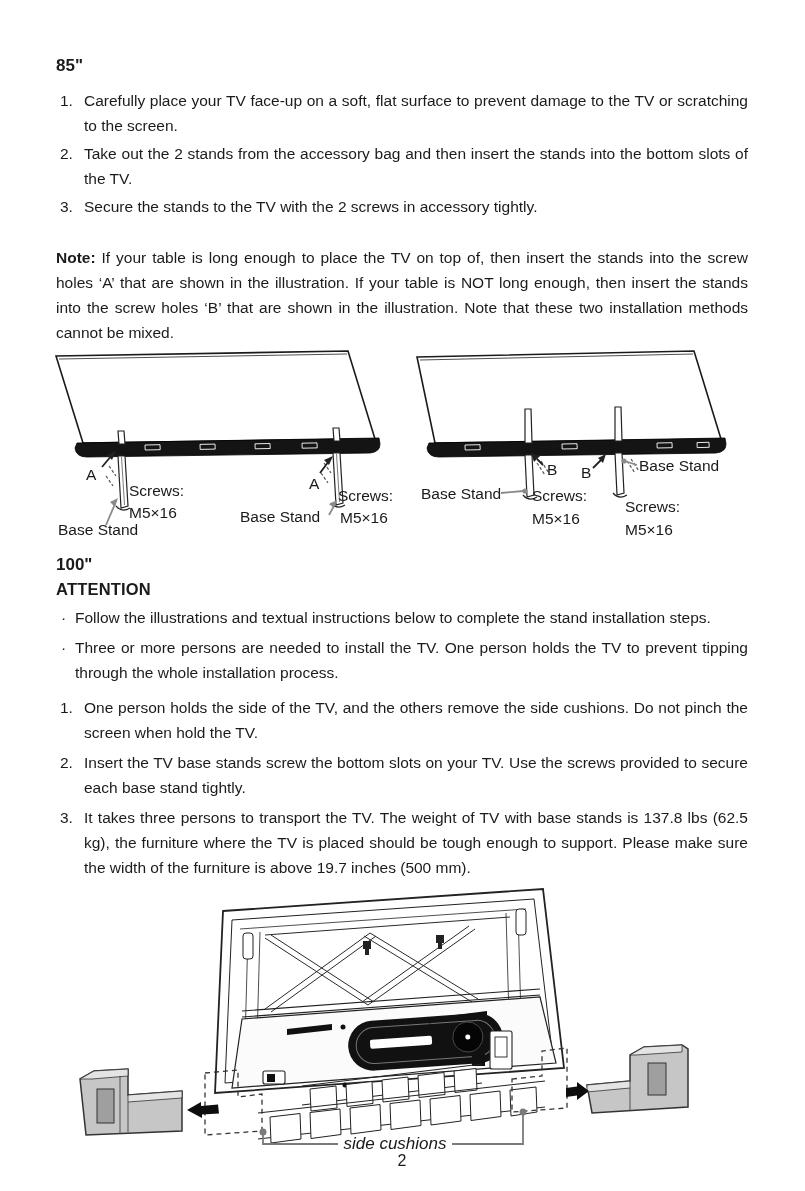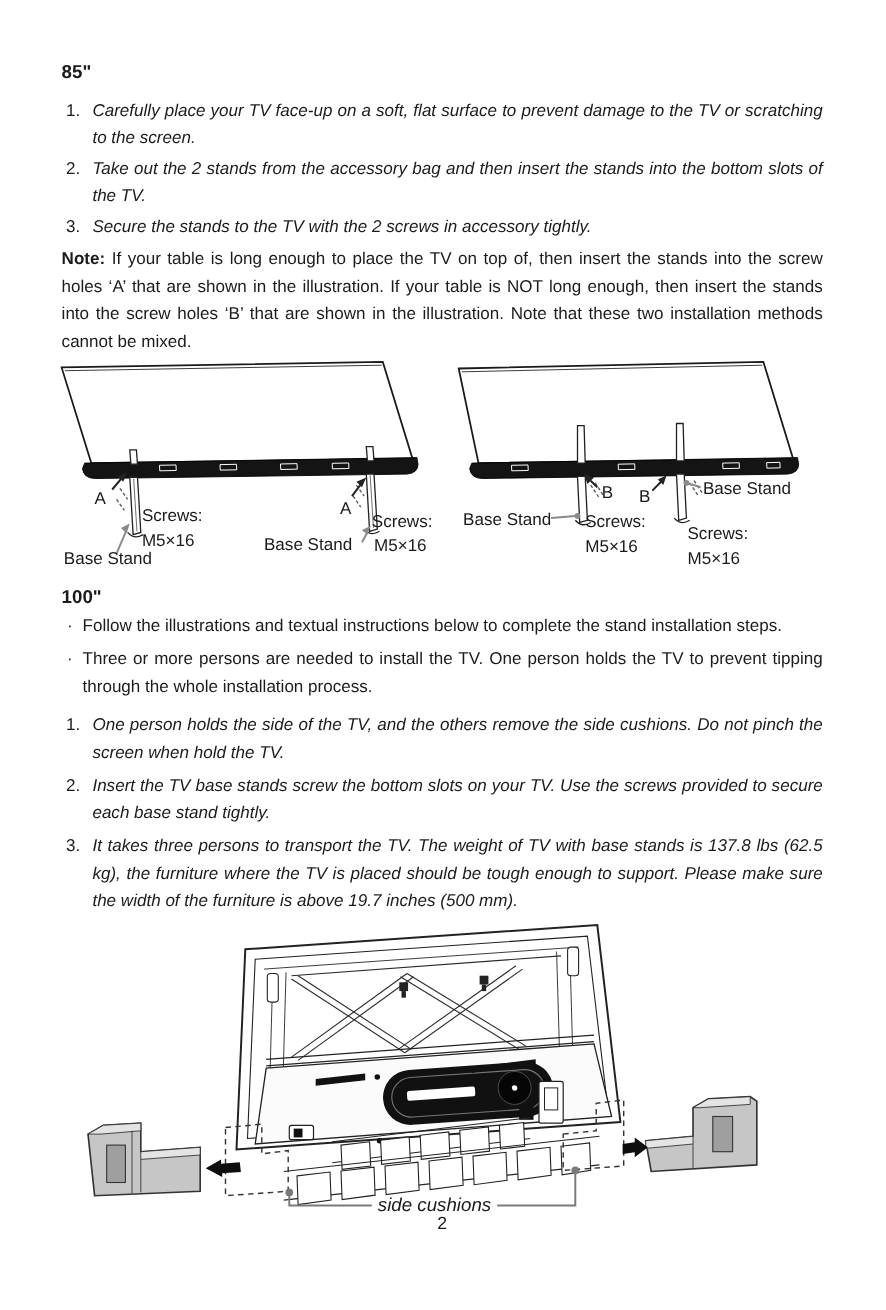--- a/index.html
+++ b/index.html
@@ -11,25 +11,25 @@
     padding:56px 57px 0 56px;
     font-family:"Liberation Sans", sans-serif;
     font-size:15.5px;line-height:25px;color:#1b1b1b;
     overflow:hidden;
   }
   .h-size{font-size:17px;font-weight:bold;line-height:20px;margin:0 0 12px 0;}
   .h-size2{font-size:17px;font-weight:bold;line-height:20px;margin:8px 0 4px 0;}
   .h-attn{font-size:16.5px;font-weight:bold;line-height:20px;margin:4px 0 6px 0;letter-spacing:.2px;}
   .step{display:flex;margin:0 0 3px 0;}
   .step .num{flex:0 0 28px;padding-left:4px;box-sizing:border-box;}
-  .step .txt{flex:1;text-align:justify;font-style:italic;}
+  .step .txt{flex:1;text-align:justify;}
   .bullet{display:flex;margin:0 0 5px 0;}
   .bullet .dot{flex:0 0 19px;padding-left:5px;box-sizing:border-box;}
   .bullet .txt{flex:1;text-align:justify;}
-  .note{margin-top:4px;text-align:justify;}
+  .note{margin-top:26px;text-align:justify;}
   .note .nb{font-weight:bold;}
   .figrow{display:flex;gap:5px;width:715px;margin:4px 0 0 -6px;}
   .steps-100{margin-top:10px;}
   .fig3wrap{margin:0 0 0 14px;font-style:italic;}
   svg{display:block;}
   svg text{font-family:"Liberation Sans", sans-serif;font-size:15.5px;fill:#1a1a1a;}
   svg text.lg{font-size:17px;}
   .pageno{text-align:center;font-size:16px;line-height:20px;margin-top:0;}
   .ln{stroke:#222;fill:none;}
 </style>
@@ -174,20 +174,21 @@
       <text x="232" y="122">Base Stand</text>
       <text x="14" y="150">Base Stand</text>
       <text x="125" y="152">Screws:</text>
       <text x="125" y="175">M5×16</text>
       <text x="218" y="163">Screws:</text>
       <text x="218" y="186">M5×16</text>
     </svg>
   </div>
 
   <div class="h-size2">100"</div>
+  <div class="h-attn">ATTENTION</div>
 
   <div>
     <div class="bullet">
       <span class="dot">·</span>
       <span class="txt">Follow the illustrations and textual instructions below to complete the stand installation steps.</span>
     </div>
     <div class="bullet">
       <span class="dot">·</span>
       <span class="txt">Three or more persons are needed to install the TV. One person holds the TV to prevent tipping through the whole installation process.</span>
     </div>

